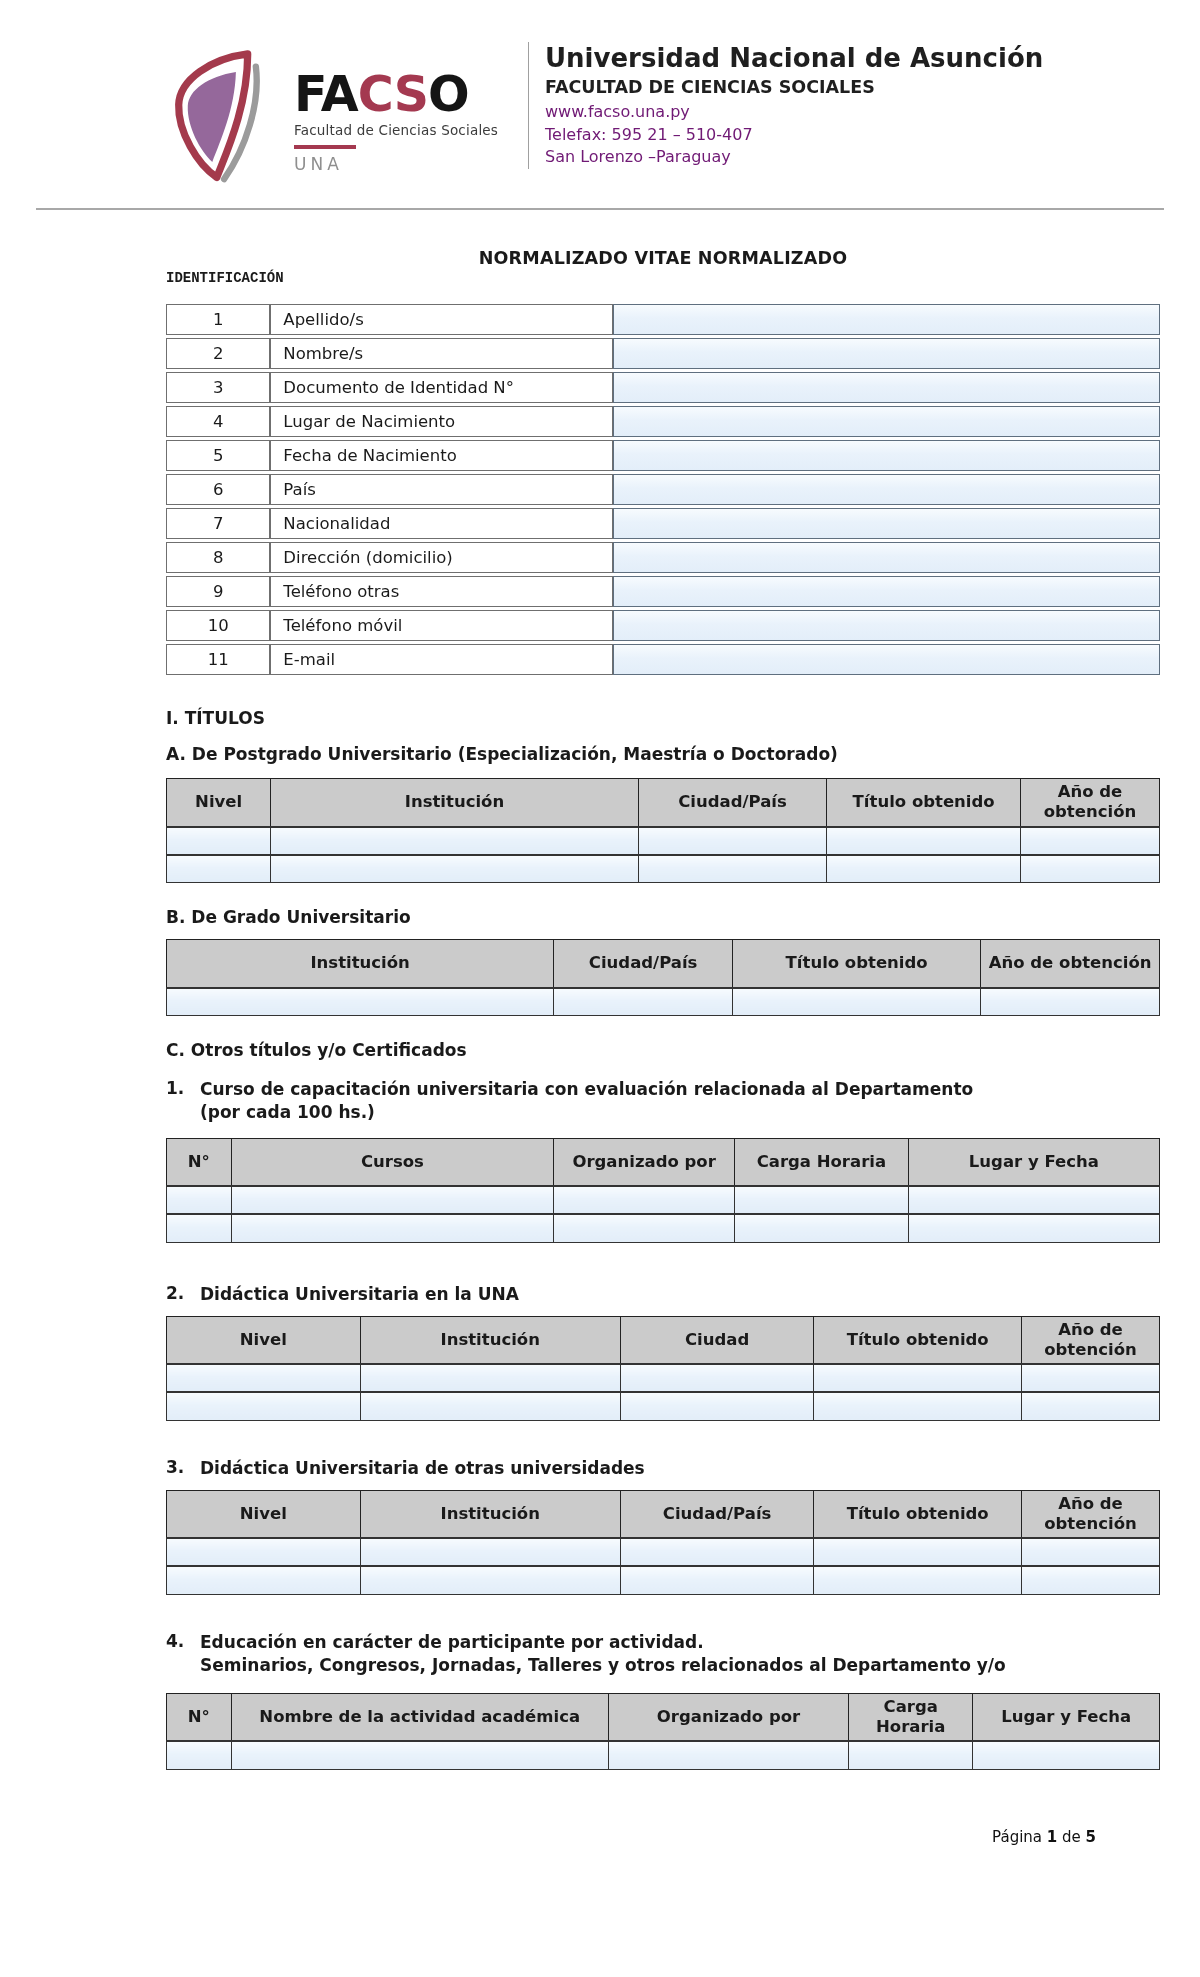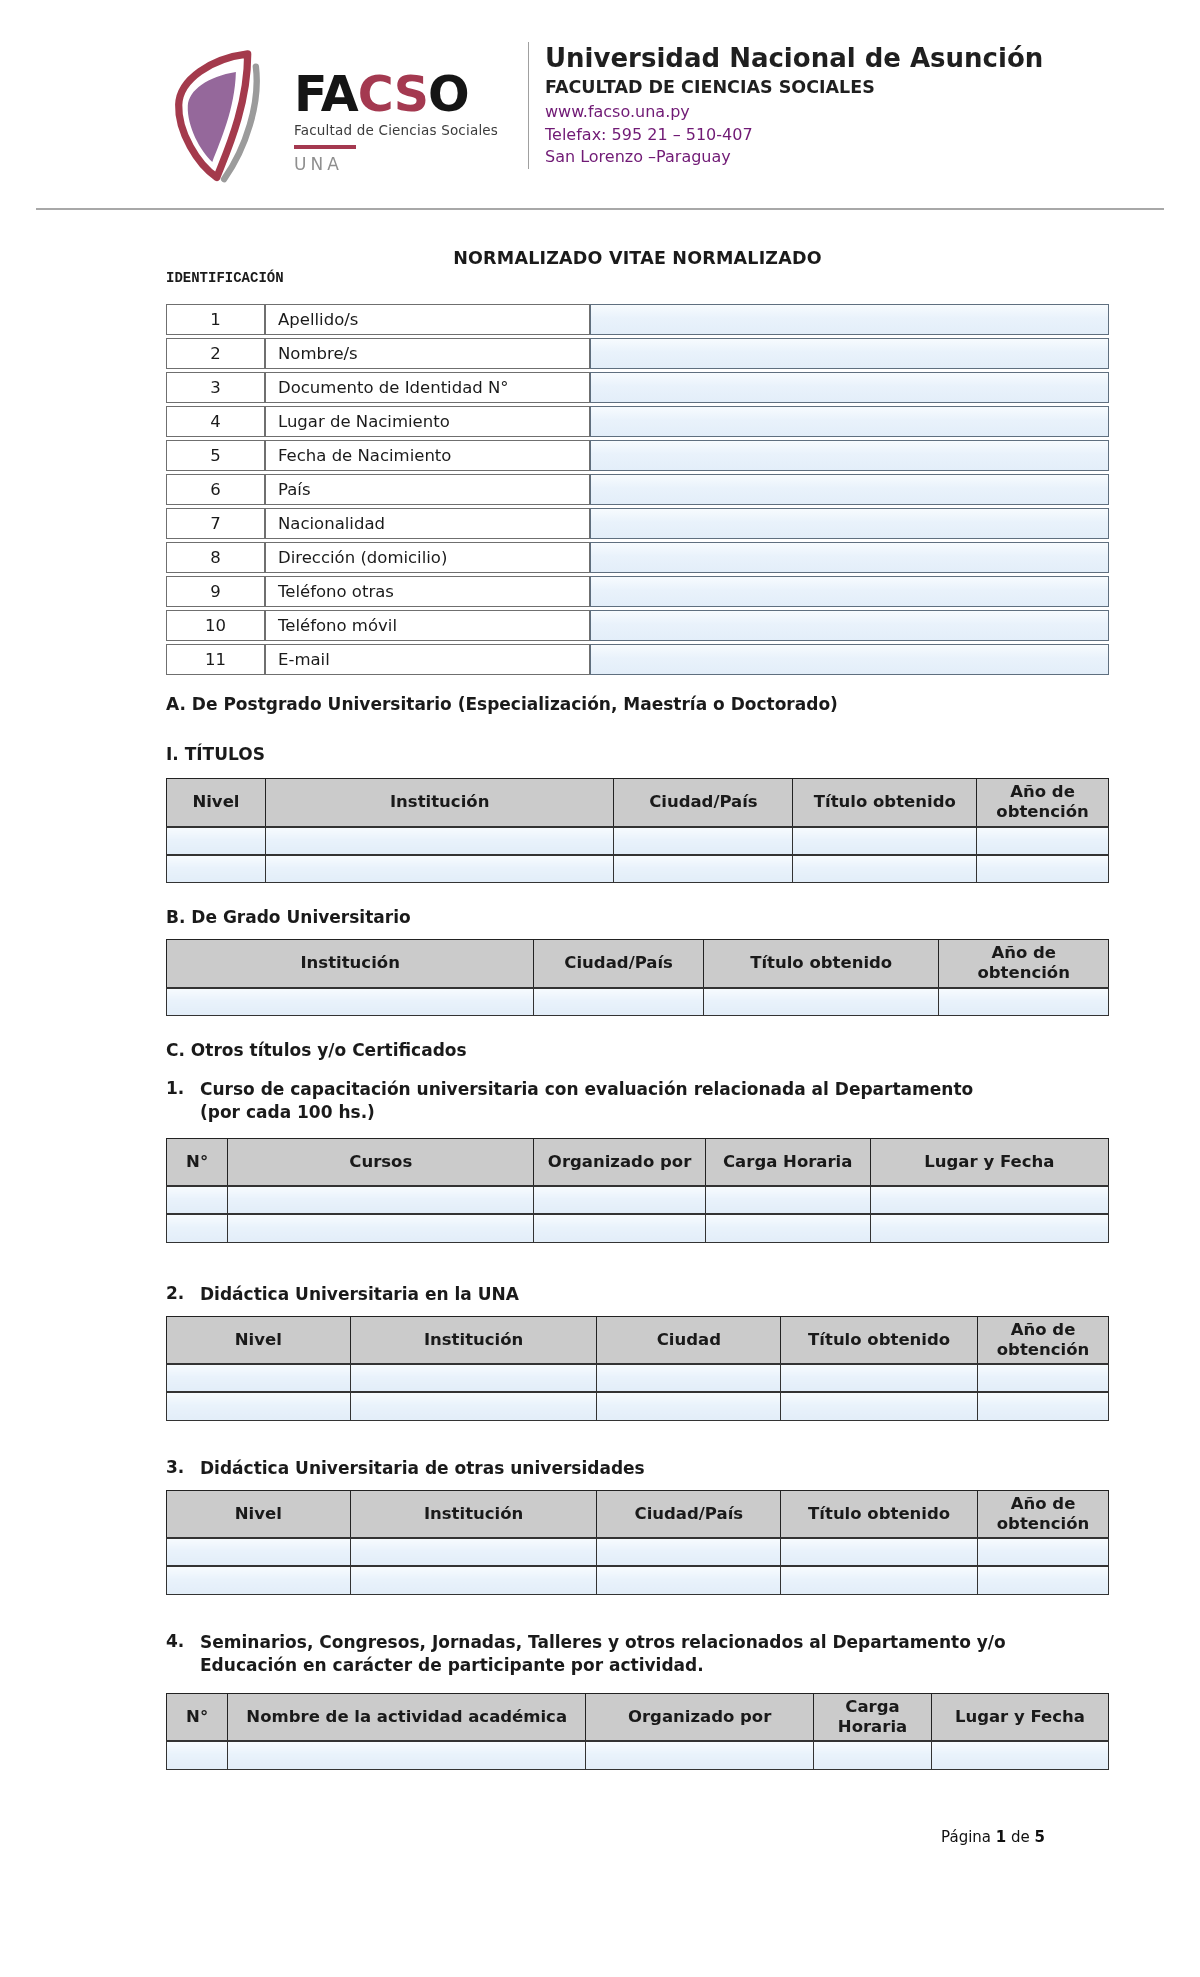--- a/index.html
+++ b/index.html
@@ -2,21 +2,21 @@
 <html><head>
 <meta charset="utf-8">
 <style>
   * { box-sizing: border-box; margin: 0; padding: 0; }
   html, body { background: #ffffff; }
   body {
     width: 1200px; height: 1977px; position: relative; overflow: hidden;
     font-family: "DejaVu Sans", "Liberation Sans", sans-serif;
     color: #1a1a1a;
   }
-  .page { padding: 0 91px 0 166px; }
+  .page { padding: 0 40px 0 166px; }
 
   
   .masthead { display: flex; align-items: flex-start; margin-top: 42px; height: 152px; }
   .logo-shape { width: 118px; height: 150px; flex: 0 0 auto; }
   .facso-text { margin-left: 10px; padding-top: 28px; width: 212px; flex: 0 0 auto; }
   .facso-word { font-size: 49px; font-weight: bold; letter-spacing: -1px; line-height: 1; color: #151515; }
   .facso-word .cs { color: #a43950; }
   .facso-sub { font-size: 13.5px; color: #3c3c3c; margin-top: 3px; letter-spacing: 0.2px; }
   .facso-bar { width: 62px; height: 4px; background: #a43950; margin: 7px 0 5px 0; }
   .facso-una { font-size: 17px; color: #8f8f8f; letter-spacing: 4px; }
@@ -156,23 +156,23 @@
       <td class="value"></td>
     </tr>
     <tr>
       <td class="num">11</td>
       <td class="label">E-mail</td>
       <td class="value"></td>
     </tr>
   </tbody>
     </table>
 
+  <div class="sec-heading h-titulos">I. TÍTULOS</div>
+
   <div class="sec-heading h-a">A. De Postgrado Universitario (Especialización, Maestría o Doctorado)</div>
-
-  <div class="sec-heading h-titulos">I. TÍTULOS</div>
   <table class="grid mt14">
     <colgroup>
         <col style="width:10.5%">
         <col style="width:37%">
         <col style="width:19%">
         <col style="width:19.5%">
         <col style="width:14%">
       </colgroup>
     <thead>
       <tr>
@@ -349,22 +349,22 @@
           <td class="field"></td>
           <td class="field"></td>
           <td class="field"></td>
       </tr>
     </tbody>
   </table>
 
   <div class="item item4">
     <span class="inum">4.</span>
     <div class="itext">
+      <div>Educación en carácter de participante por actividad.</div>
       <div>Seminarios, Congresos, Jornadas, Talleres y otros relacionados al Departamento y/o</div>
-      <div>Educación en carácter de participante por actividad.</div>
     </div>
   </div>
   <table class="grid mt16">
     <colgroup>
         <col style="width:6.5%">
         <col style="width:38%">
         <col style="width:24.2%">
         <col style="width:12.5%">
         <col style="width:18.8%">
       </colgroup>

